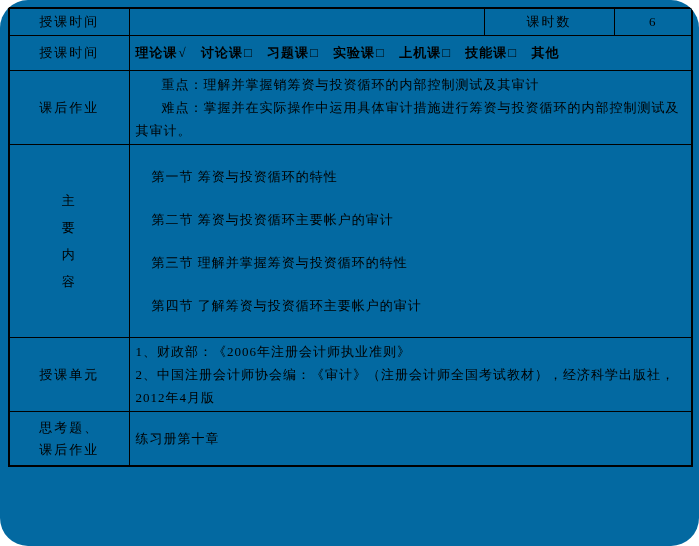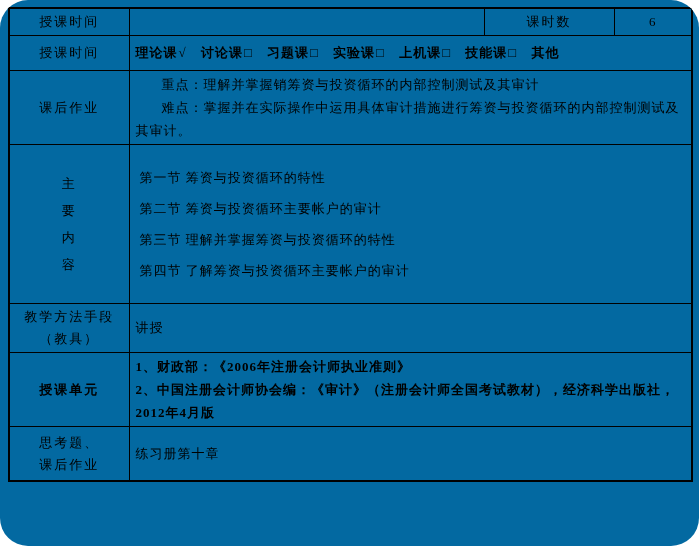--- a/index.html
+++ b/index.html
@@ -37,21 +37,21 @@
     overflow: hidden;
   }
   
   tr.r-time td      { height: 22px; }
   tr.r-method td    { height: 30px; }
   tr.r-unit td      { height: 33px; }
   tr.r-purpose td   { height: 48px; }
   tr.r-keypoints td { height: 59px; }
   tr.r-content td   { height: 154px; }
   tr.r-teach td     { height: 43px; }
-  tr.r-refs td      { height: 56px; font-weight: bold; }
+  tr.r-refs td      { height: 56px; }
   tr.r-homework td  { height: 49px; }
 
   td.label {
     text-align: center;
     letter-spacing: 2px;
     white-space: pre-line;
     line-height: 22px;
   }
   td.label.vert { line-height: 27px; }
 
@@ -59,21 +59,21 @@
   td.val-left { text-align: left; padding-left: 10px; }
 
   .para {
     margin: 0;
     line-height: 23px;
     text-indent: 26px;
     text-align: left;
   }
 
   .sections p {
-    margin: 4px;
+    margin: 16px;
     line-height: 27px;
     text-indent: 0;
   }
   .refs p {
     margin: 0;
     line-height: 23px;
   }
   .method-line {
     white-space: nowrap;
   }
@@ -133,25 +133,20 @@
       <td colspan="3">
         <div class="sections">
           <p>第一节 筹资与投资循环的特性</p>
           <p>第二节 筹资与投资循环主要帐户的审计</p>
           <p>第三节 理解并掌握筹资与投资循环的特性</p>
           <p>第四节 了解筹资与投资循环主要帐户的审计</p>
         </div>
       </td>
     </tr>
 
-    <tr class="r-teach">
-      <td class="label">教学方法手段
-（教具）</td>
-      <td class="val-left" colspan="3">讲授</td>
-    </tr>
 
     <tr class="r-refs">
       <td class="label">授课单元</td>
       <td colspan="3">
         <div class="refs">
           <p>1、财政部：《2006年注册会计师执业准则》</p>
           <p>2、中国注册会计师协会编：《审计》（注册会计师全国考试教材），经济科学出版社，2012年4月版</p>
         </div>
       </td>
     </tr>

